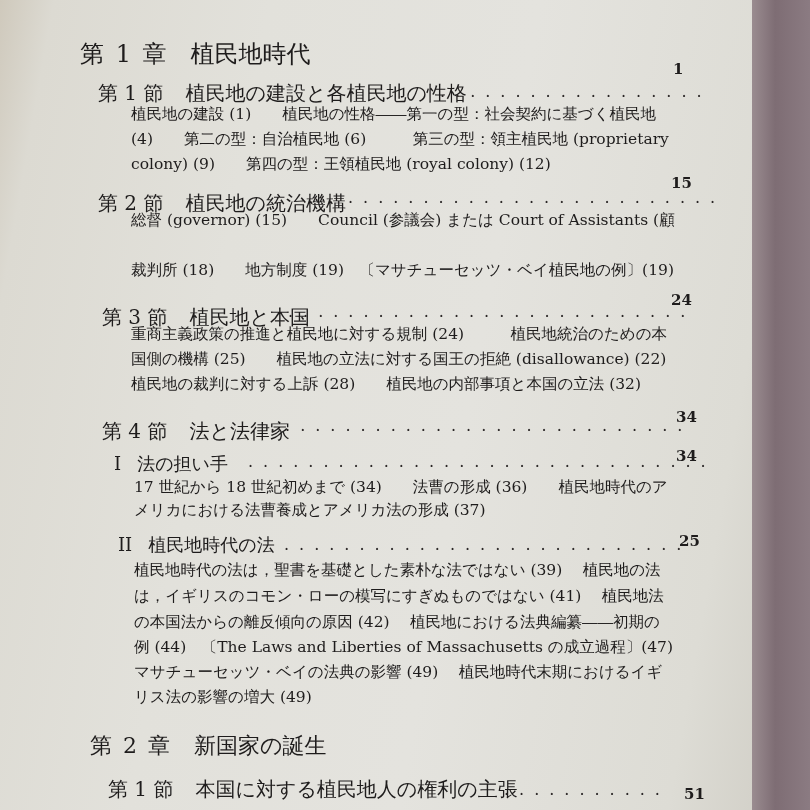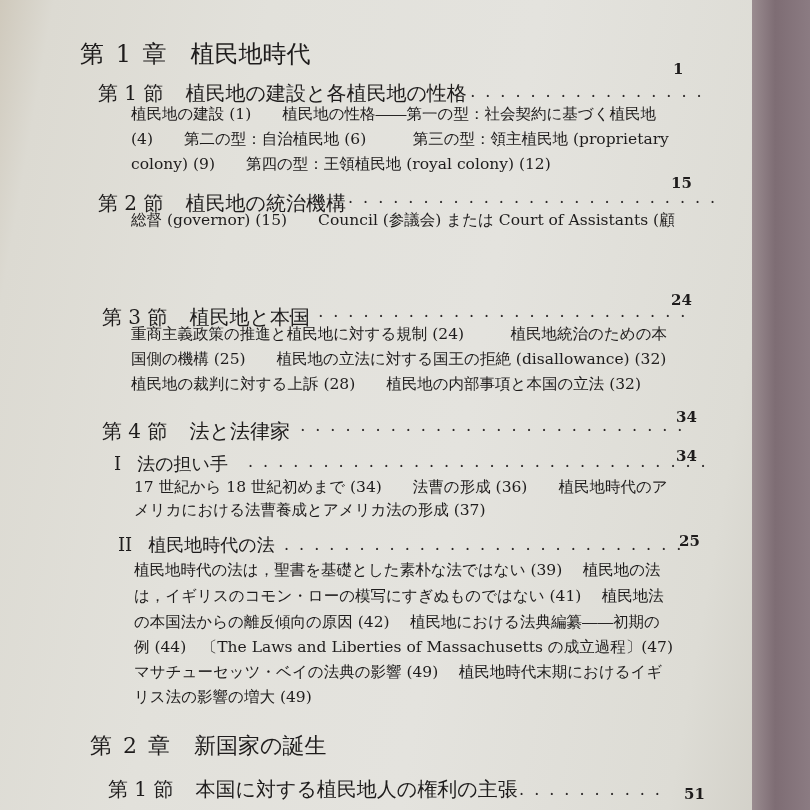--- a/index.html
+++ b/index.html
@@ -45,28 +45,29 @@
     <div class="row body" style="left:115px; top:104px;">植民地の建設 (1)　　植民地の性格――第一の型：社会契約に基づく植民地</div>
     <div class="row body" style="left:115px; top:129px;">(4)　　第二の型：自治植民地 (6)　　　第三の型：領主植民地 (proprietary</div>
     <div class="row body" style="left:115px; top:154px;">colony) (9)　　第四の型：王領植民地 (royal colony) (12)</div>
 
     <div class="row section" style="left:82px; top:190px;">
       <span>第 2 節</span><span class="gap"></span><span>植民地の統治機構</span>
     </div>
     <div class="dots" style="left:332px; top:188px;">.........................</div>
     <div class="pg" style="left:655px; top:174px;">15</div>
     <div class="row body" style="left:115px; top:210px;">総督 (governor) (15)　　Council (参議会) または Court of Assistants (顧</div>
+    <div class="row body" style="left:115px; top:260px;">裁判所 (18)　　地方制度 (19)　〔マサチューセッツ・ベイ植民地の例〕(19)</div>
 
     <div class="row section" style="left:86px; top:304px;">
       <span>第 3 節</span><span class="gap"></span><span>植民地と本国</span>
     </div>
     <div class="dots" style="left:272px; top:302px;">...........................</div>
     <div class="pg" style="left:655px; top:291px;">24</div>
     <div class="row body" style="left:115px; top:324px;">重商主義政策の推進と植民地に対する規制 (24)　　　植民地統治のための本</div>
-    <div class="row body" style="left:115px; top:349px;">国側の機構 (25)　　植民地の立法に対する国王の拒絶 (disallowance) (32)</div>
+    <div class="row body" style="left:115px; top:349px;">国側の機構 (25)　　植民地の立法に対する国王の拒絶 (disallowance) (22)</div>
     <div class="row body" style="left:115px; top:374px;">植民地の裁判に対する上訴 (28)　　植民地の内部事項と本国の立法 (32)</div>
 
     <div class="row section" style="left:86px; top:418px;">
       <span>第 4 節</span><span class="gap"></span><span>法と法律家</span>
     </div>
     <div class="dots" style="left:254px; top:416px;">............................</div>
     <div class="pg" style="left:660px; top:408px;">34</div>
 
     <div class="row section" style="left:98px; top:452px; font-size:18px;">
       <span>I</span><span class="gap" style="width:16px"></span><span>法の担い手</span>

